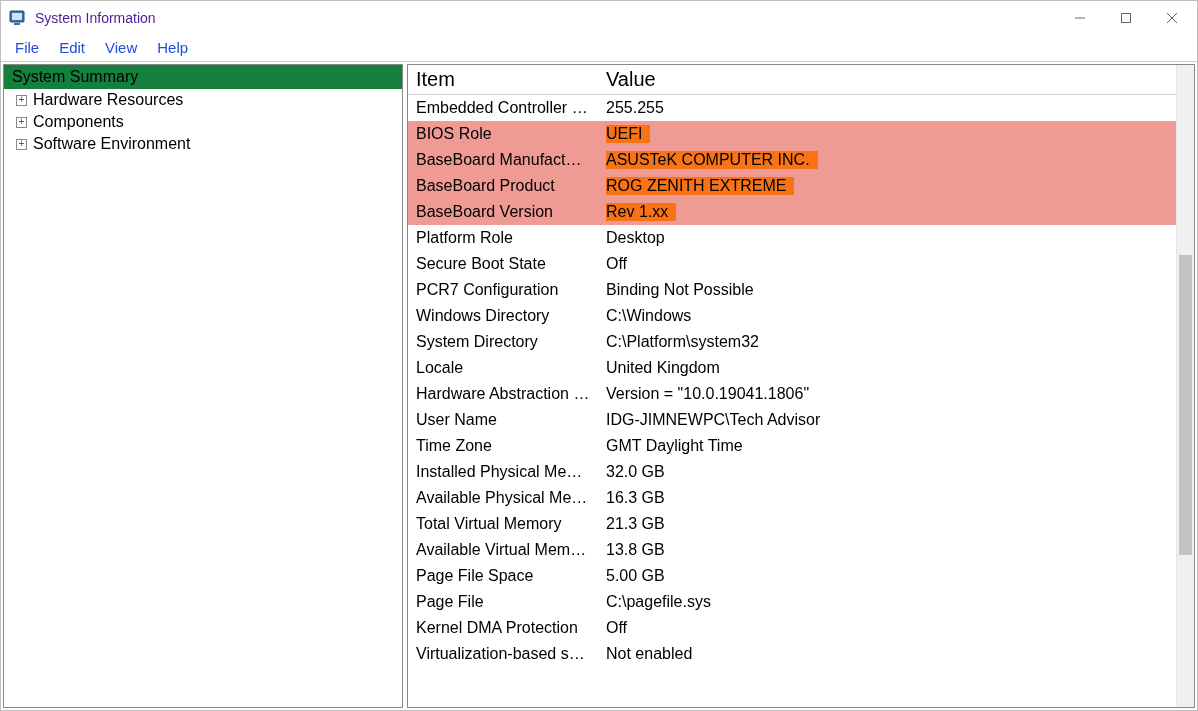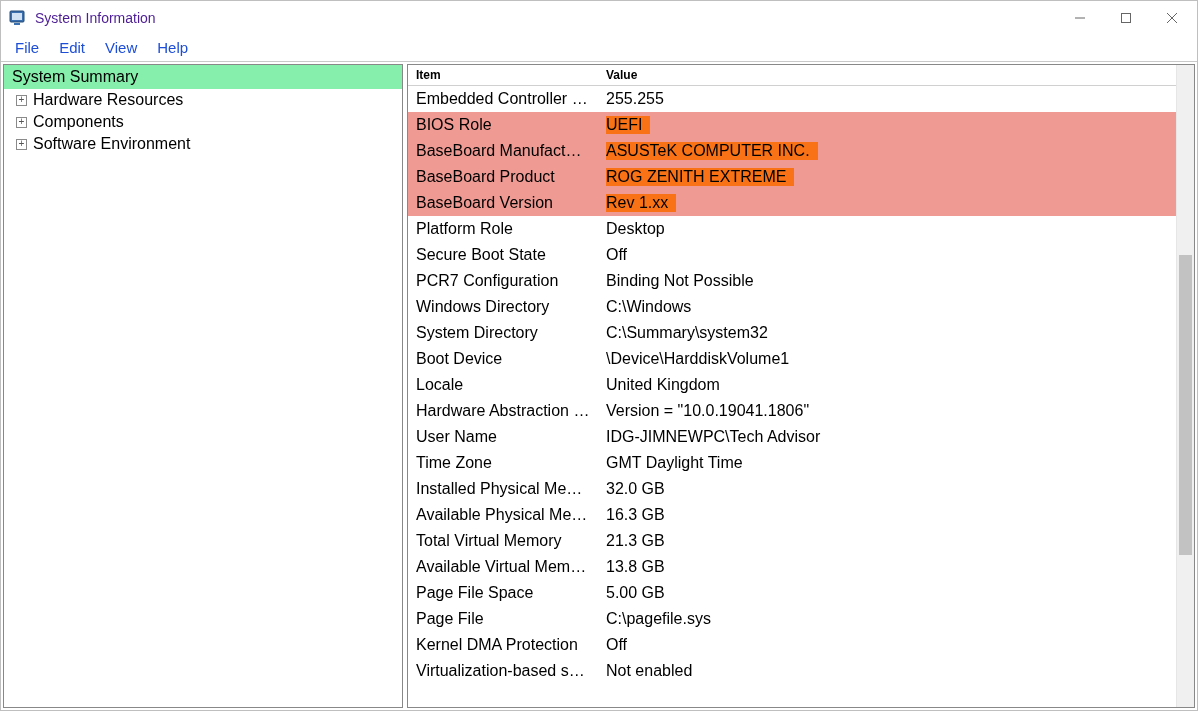--- a/index.html
+++ b/index.html
@@ -69,21 +69,21 @@
   }
   
   .tree-pane {
     width: 400px;
     border: 1px solid #888;
     margin: 2px 0 2px 2px;
     background: #fff;
     overflow: auto;
   }
   .tree-header {
-    background: #86efac;
+    background: #15803d;
     padding: 3px 8px;
     font-size: 16px;
     border-bottom: 0;
   }
   .tree-item {
     display: flex;
     align-items: center;
     padding: 2px 4px 2px 12px;
     font-size: 16px;
   }
@@ -110,23 +110,23 @@
     overflow: hidden;
     position: relative;
   }
   .list-table {
     width: 100%;
     border-collapse: collapse;
     table-layout: fixed;
   }
   .list-table th {
     text-align: left;
-    font-weight: bold;
+    font-weight: normal;
     padding: 3px 8px;
-    font-size: 12px;
+    font-size: 20px;
     border-bottom: 1px solid #d0d0d0;
     background: #fff;
     white-space: nowrap;
     overflow: hidden;
   }
   .list-table td {
     padding: 2px 8px;
     font-size: 16px;
     white-space: nowrap;
     overflow: hidden;
@@ -264,25 +264,21 @@
               <tr>
                 <td>PCR7 Configuration</td>
                 <td><span class="col-val-inner">Binding Not Possible</span></td>
               </tr>
               <tr>
                 <td>Windows Directory</td>
                 <td><span class="col-val-inner">C:\Windows</span></td>
               </tr>
               <tr>
                 <td>System Directory</td>
-                <td><span class="col-val-inner">C:\Summary\system32</span></td>
-              </tr>
-              <tr>
-                <td>Boot Device</td>
-                <td><span class="col-val-inner">\Device\HarddiskVolume1</span></td>
+                <td><span class="col-val-inner">C:\Platform\system32</span></td>
               </tr>
               <tr>
                 <td>Locale</td>
                 <td><span class="col-val-inner">United Kingdom</span></td>
               </tr>
               <tr>
                 <td>Hardware Abstraction L...</td>
                 <td><span class="col-val-inner">Version = "10.0.19041.1806"</span></td>
               </tr>
               <tr>

